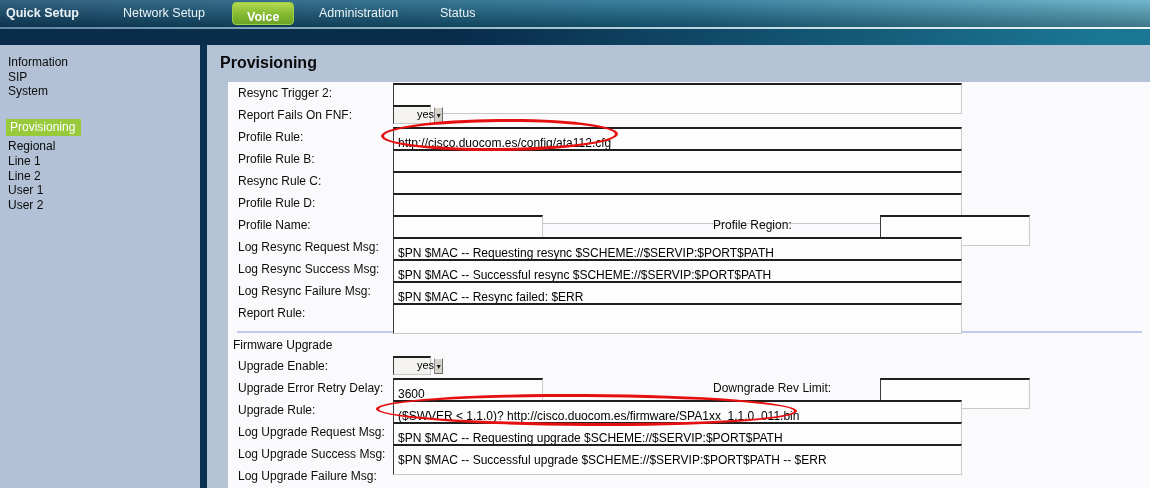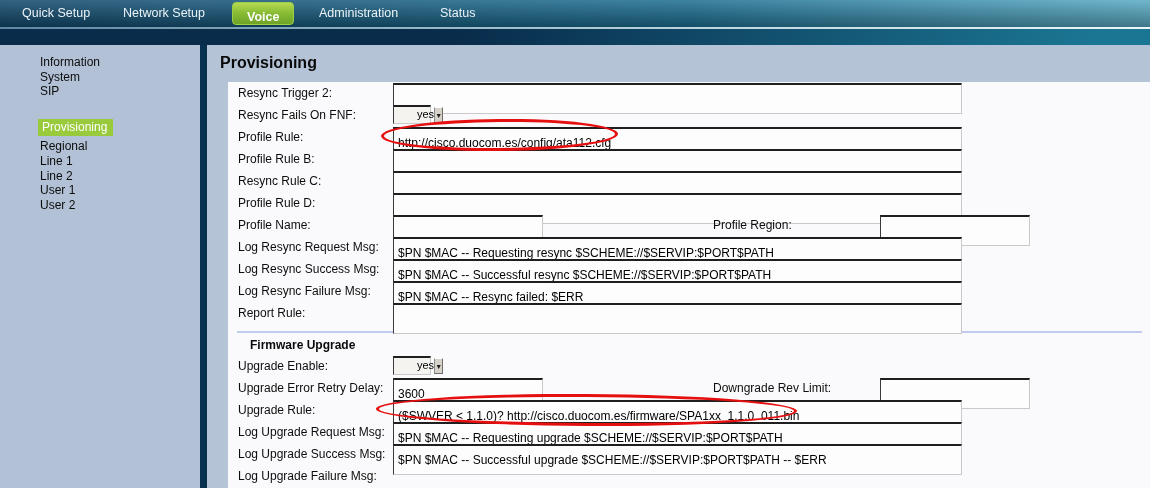--- a/index.html
+++ b/index.html
@@ -7,36 +7,36 @@
   body { font-family:"Liberation Sans", sans-serif; position:relative; overflow:hidden; background:#b4c3d6; }
   #stage { position:absolute; inset:0; width:1150px; height:488px; }
 
   
   #header { position:absolute; left:0; top:0; width:1150px; height:45px; }
   #navbar { position:absolute; left:0; top:0; width:1150px; height:27px;
     background-image:linear-gradient(to bottom, rgba(255,255,255,0.14), rgba(0,0,0,0.30)),
                      linear-gradient(to right, #12496c, #1d6f92 60%, #5aabc4);
   }
   .tab { position:absolute; top:0; height:27px; line-height:27px; color:#e9f3f7; font-size:12.5px; cursor:pointer; white-space:nowrap; }
-  .tab:nth-of-type(1){ left:22px; }
+  .tab:nth-of-type(1){ left:6px;font-weight:bold; }
   .tab:nth-of-type(2){ left:123px; }
   .tab:nth-of-type(3){ left:232px; }
   .tab:nth-of-type(4){ left:319px; }
   .tab:nth-of-type(5){ left:440px; }
   .tab.active { top:2px; height:23px; line-height:21px; padding:4px 14px; border-radius:4px;
     background:linear-gradient(to bottom, #b5da52, #8abe35 45%, #6ea327);
     border:1px solid #9ccf45; color:#ffffff; font-weight:bold; }
   #nav-sep { position:absolute; left:0; top:27px; width:1150px; height:2px;
     background:linear-gradient(to right, #5e87a2, #b9d4de 60%, #eef6f8); }
   #nav-strip { position:absolute; left:0; top:29px; width:1150px; height:16px;
     background:linear-gradient(to right, #092c4b 0%, #092c4b 40%, #1b7693 95%); }
 
   
   #sidebar { position:absolute; left:0; top:45px; width:200px; height:443px; background:#b2c1d5; }
-  #sidebar ul { list-style:none; padding:10px 0 0 8px;margin-left:32px; }
+  #sidebar ul { list-style:none; padding:10px 0 0 8px; }
   #sidebar li { font-size:12px; color:#0c0c0c; line-height:14.6px; cursor:pointer; white-space:nowrap; }
   #sidebar li.active { display:inline-block; background:#98ca3c; color:#ffffff; padding:1px 6px 2px 4px; margin:2px 0 3px -2px; }
   #side-divider { position:absolute; left:200px; top:45px; width:7px; height:443px; background:#08304f; }
 
   
   #main { position:absolute; left:207px; top:45px; width:943px; height:443px; background:#b4c3d6; }
   #page-title { position:absolute; left:13px; top:9px; font-size:16px; font-weight:bold; color:#0a0a0a; }
   #panel { position:absolute; left:21px; top:37px; right:0; bottom:0; background:#fafafc; }
 
   .frow { position:relative; height:22px; }
@@ -51,21 +51,21 @@
   .tinput.small2 { left:652px; width:150px; }
   .combo { position:absolute; left:165px; top:1px; width:38px; height:19px; display:flex; cursor:pointer;
     border-top:2px solid #1f1f1f; border-left:1px solid #3a3a3a;
     border-right:1px solid #c9c9c9; border-bottom:1px solid #c9c9c9; background:#f4f3f0;padding-left:20px; }
   .combo .cval { flex:1; font-size:11px; line-height:15px; padding-left:3px; color:#000; }
   .combo .cbtn { width:15px; background:#d6d2ca; display:flex; align-items:center; justify-content:center;
     border-left:1px solid #8a8a8a; border-top:1px solid #ffffff;
     border-right:1px solid #6e6e6e; border-bottom:1px solid #6e6e6e;
     font-size:7px; color:#1a1a1a; }
   .fdivider { height:2px; background:#c3cbec; margin:7px 8px 0 9px; }
-  .section-header { height:18px; line-height:18px; margin:3px 0 1px 22px; font-size:12px; font-weight:bold; color:#0a0a0a; }
+  .section-header { height:18px; line-height:18px; margin:3px 0 1px 5px; font-size:12px; font-weight:normal; color:#0a0a0a; }
 
   
   .red-ellipse { position:absolute; border:3px solid #e60f0f; border-radius:50%; pointer-events:none; }
   #ellipse-profile-rule { left:381px; top:119px; width:237px; height:32px; transform:rotate(-0.5deg); }
   #ellipse-upgrade-rule { left:376px; top:394px; width:421px; height:32px; transform:rotate(0.3deg); }
 </style>
 </head>
 <body>
 
 <div id="stage">
@@ -76,34 +76,34 @@
         <div class="tab">Network Setup</div>
         <div class="tab active">Voice</div>
         <div class="tab">Administration</div>
         <div class="tab">Status</div>
       </div>
     <div id="nav-sep"></div>
     <div id="nav-strip"></div>
   </div>
 
   <div id="sidebar">
-    <ul id="sidebar-list"><li class="">Information</li><li class="">System</li><li class="">SIP</li><br><li class="active">Provisioning</li><br><li class="">Regional</li><li class="">Line 1</li><li class="">Line 2</li><li class="">User 1</li><li class="">User 2</li></ul>
+    <ul id="sidebar-list"><li class="">Information</li><li class="">SIP</li><li class="">System</li><br><li class="active">Provisioning</li><br><li class="">Regional</li><li class="">Line 1</li><li class="">Line 2</li><li class="">User 1</li><li class="">User 2</li></ul>
   </div>
   <div id="side-divider"></div>
 
   <div id="main">
     <div id="page-title">Provisioning</div>
     <div id="panel">
       <div id="form-rows">
           <div class="frow">
             <span class="flabel">Resync Trigger 2:</span>
             <input type="text" class="tinput full" style="">
           </div>
           <div class="frow">
-            <span class="flabel">Resync Fails On FNF:</span>
+            <span class="flabel">Report Fails On FNF:</span>
             <div class="combo">
               <span class="cval">yes</span>
               <span class="cbtn">▼</span>
             </div>
           </div>
           <div class="frow">
             <span class="flabel">Profile Rule:</span>
             <input type="text" class="tinput full" value="http://cisco.duocom.es/config/ata112.cfg" style="">
           </div>
           <div class="frow">

